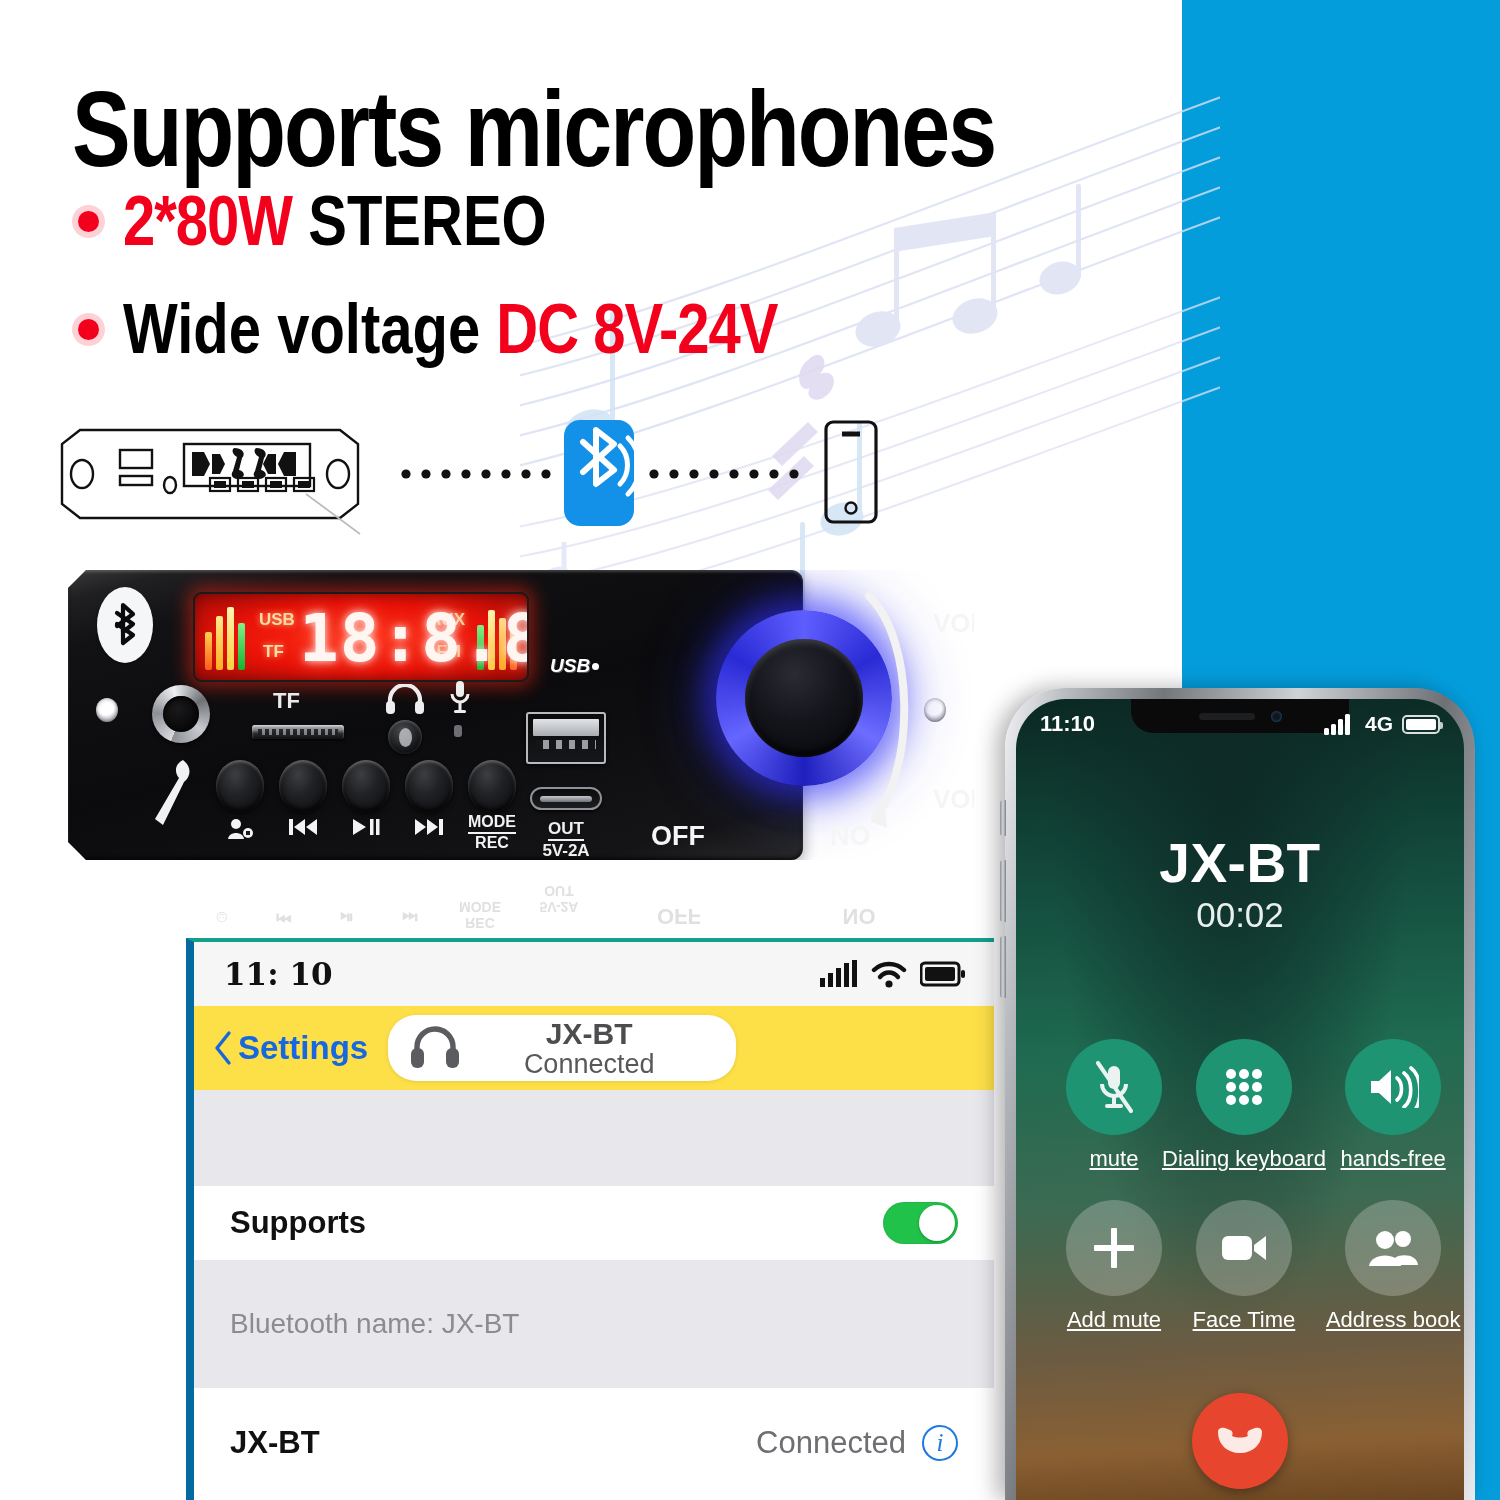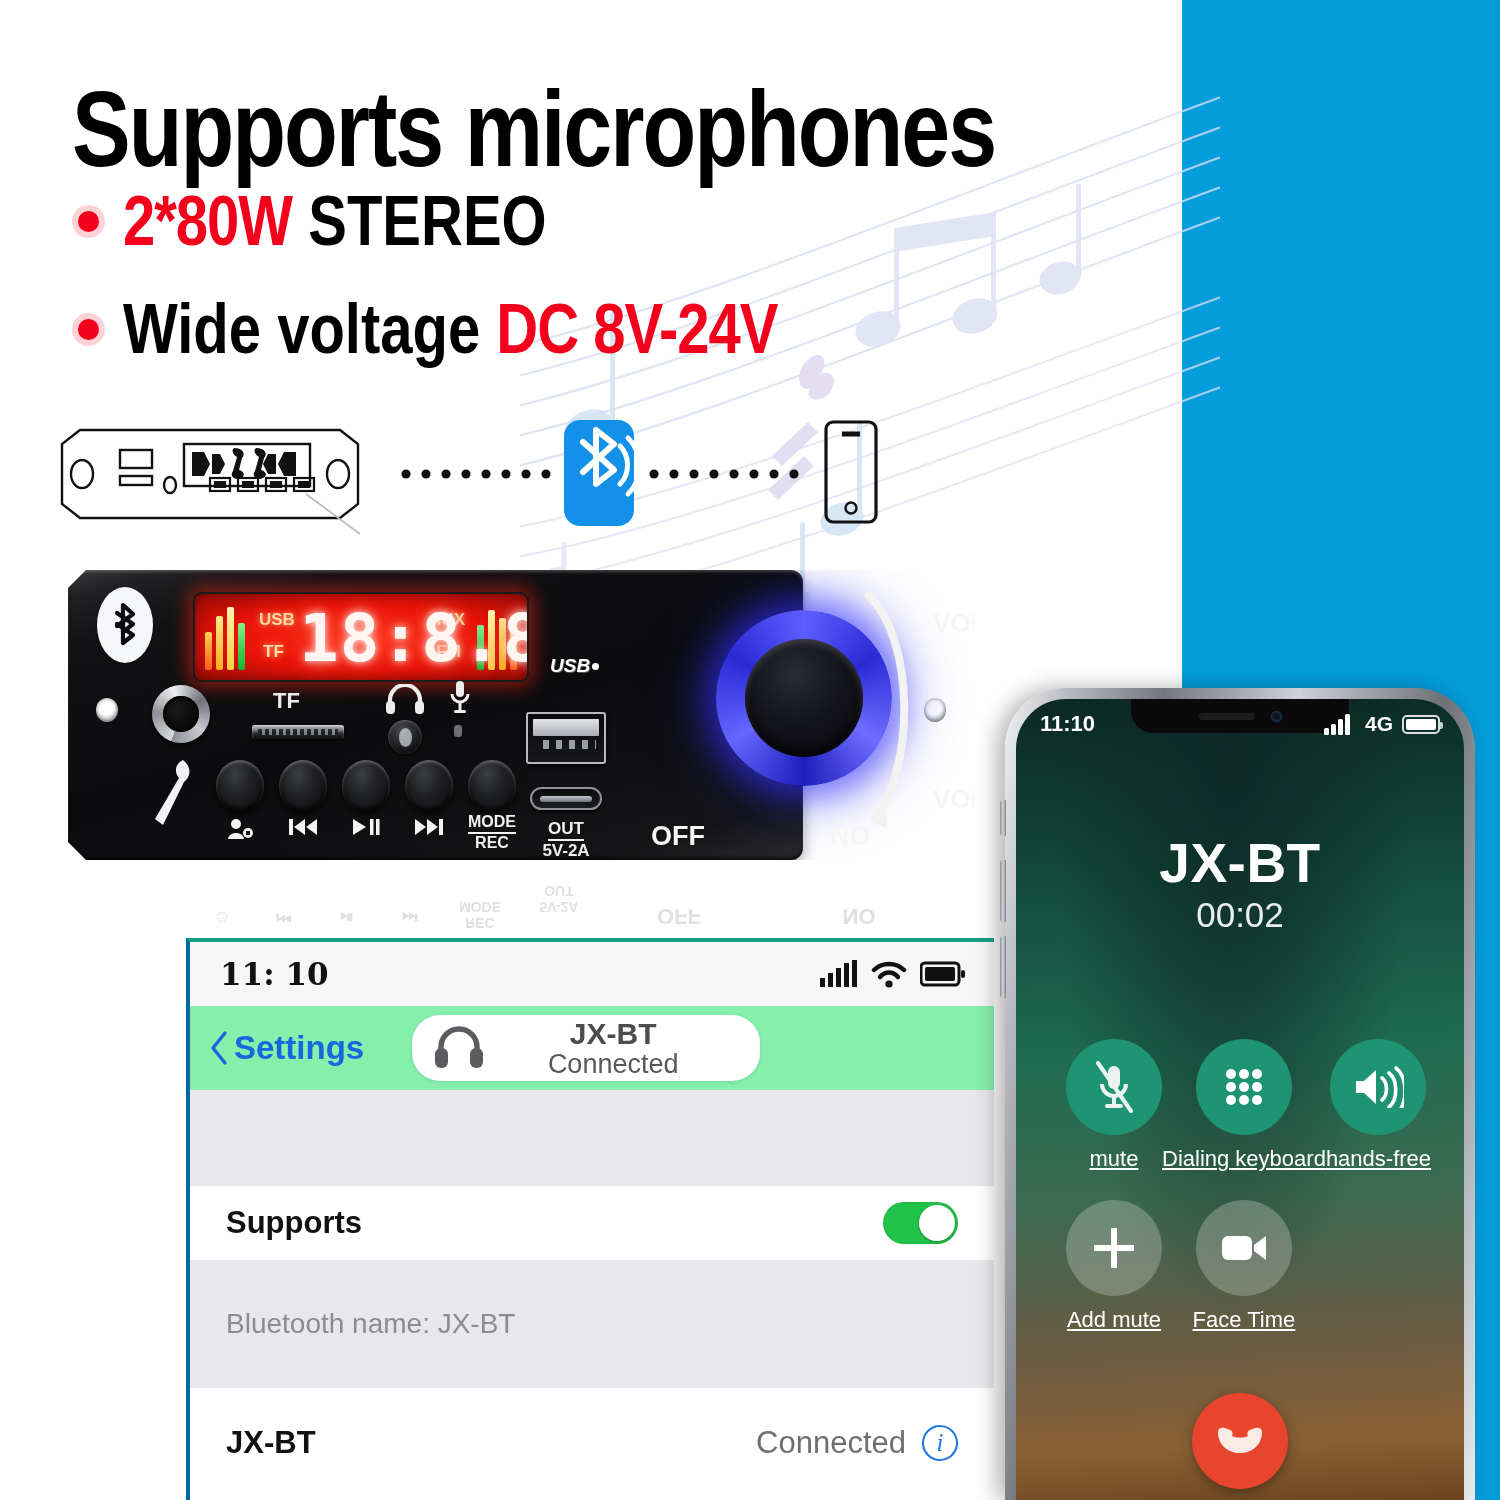--- a/index.html
+++ b/index.html
@@ -231,31 +231,31 @@
   .screw{
     position:absolute; width:22px;height:24px;border-radius:50%; z-index:3;
     background:radial-gradient(circle at 45% 35%,#ffffff 0 42%,#b9bcc0 70%,#7a7d82 100%);
     box-shadow:inset 0 0 4px rgba(0,0,0,.45);
   }
   #screw-l{ left:28px; top:128px;} #screw-r{ left:856px; top:128px;}
 
   
   #settings-screen{
     position:absolute; left:186px; top:938px; width:808px; height:562px; z-index:8;
-    background:#ffffff; border-left:4px solid #0369a1; border-top:4px solid #12a08b;
+    background:#ffffff; border-left:8px solid #0369a1; border-top:4px solid #12a08b;
     overflow:hidden; font-family:"Liberation Sans", sans-serif;
   }
   #settings-statusbar{
     height:64px; background:#f6f6f7; display:flex; align-items:center;
     justify-content:space-between; padding:0 28px 0 30px;
   }
   #st-time{ font-size:31px; font-weight:bold; color:#111; font-family:"DejaVu Serif", serif;}
   #st-icons{ display:flex; align-items:center; gap:13px; }
   #settings-navbar{
-    height:84px; background:#86efac; display:flex; align-items:center; padding-left:18px;gap:28px;
+    height:84px; background:#fde047; display:flex; align-items:center; padding-left:18px;
   }
   #nav-back{ display:flex; align-items:center; gap:4px; }
   #nav-back-label{ color:#1667e0; font-size:33px; font-weight:bold;}
   #nav-pill{
     margin-left:20px; background:#fff; border-radius:28px;
     height:66px; width:348px; display:flex; align-items:center; padding:0 20px;
     box-shadow:0 1px 4px rgba(0,0,0,.10);
   }
   #nav-pill-text{ flex:1; text-align:center; line-height:1.04; }
   #nav-pill-title{ font-size:30px; font-weight:bold; color:#4d4d4f; }
@@ -783,20 +783,31 @@
         <div class="call-btn-cell">
           <span class="call-btn dim">
             <svg width="48" height="32" viewBox="0 0 48 32">
               <rect x="2" y="4" width="30" height="24" rx="6" fill="#fff"></rect>
               <path d="M34 13 L46 4 v24 L34 19 Z" fill="#fff"></path>
             </svg>
           </span>
           <span class="call-btn-label">Face Time</span>
         </div>
 
+        <div class="call-btn-cell">
+          <span class="call-btn dim">
+            <svg width="52" height="40" viewBox="0 0 52 40">
+              <circle cx="18" cy="12" r="9" fill="#fff"></circle>
+              <path d="M2 38 c 2 -14 30 -14 32 0 Z" fill="#fff"></path>
+              <circle cx="36" cy="11" r="8" fill="#fff"></circle>
+              <path d="M23 37 c 2 -13 27 -13 28 0 Z" fill="#fff"></path>
+            </svg>
+          </span>
+          <span class="call-btn-label">Address book</span>
+        </div>
       </div>
 
       <div id="end-call-btn">
         <svg width="52" height="30" viewBox="0 0 52 30">
           <g transform="rotate(180 26 15)">
             <path d="M4 24 c 0 -13 10 -21 22 -21 c 12 0 22 8 22 21 c 0 4 -4 5 -7 4 l -5 -2 c -3 -1 -3 -4 -2 -6 c -5 -2 -11 -2 -16 0 c 1 2 1 5 -2 6 l -5 2 c -3 1 -7 0 -7 -4 Z" fill="#fbeae5"></path>
           </g>
         </svg>
       </div>
 

